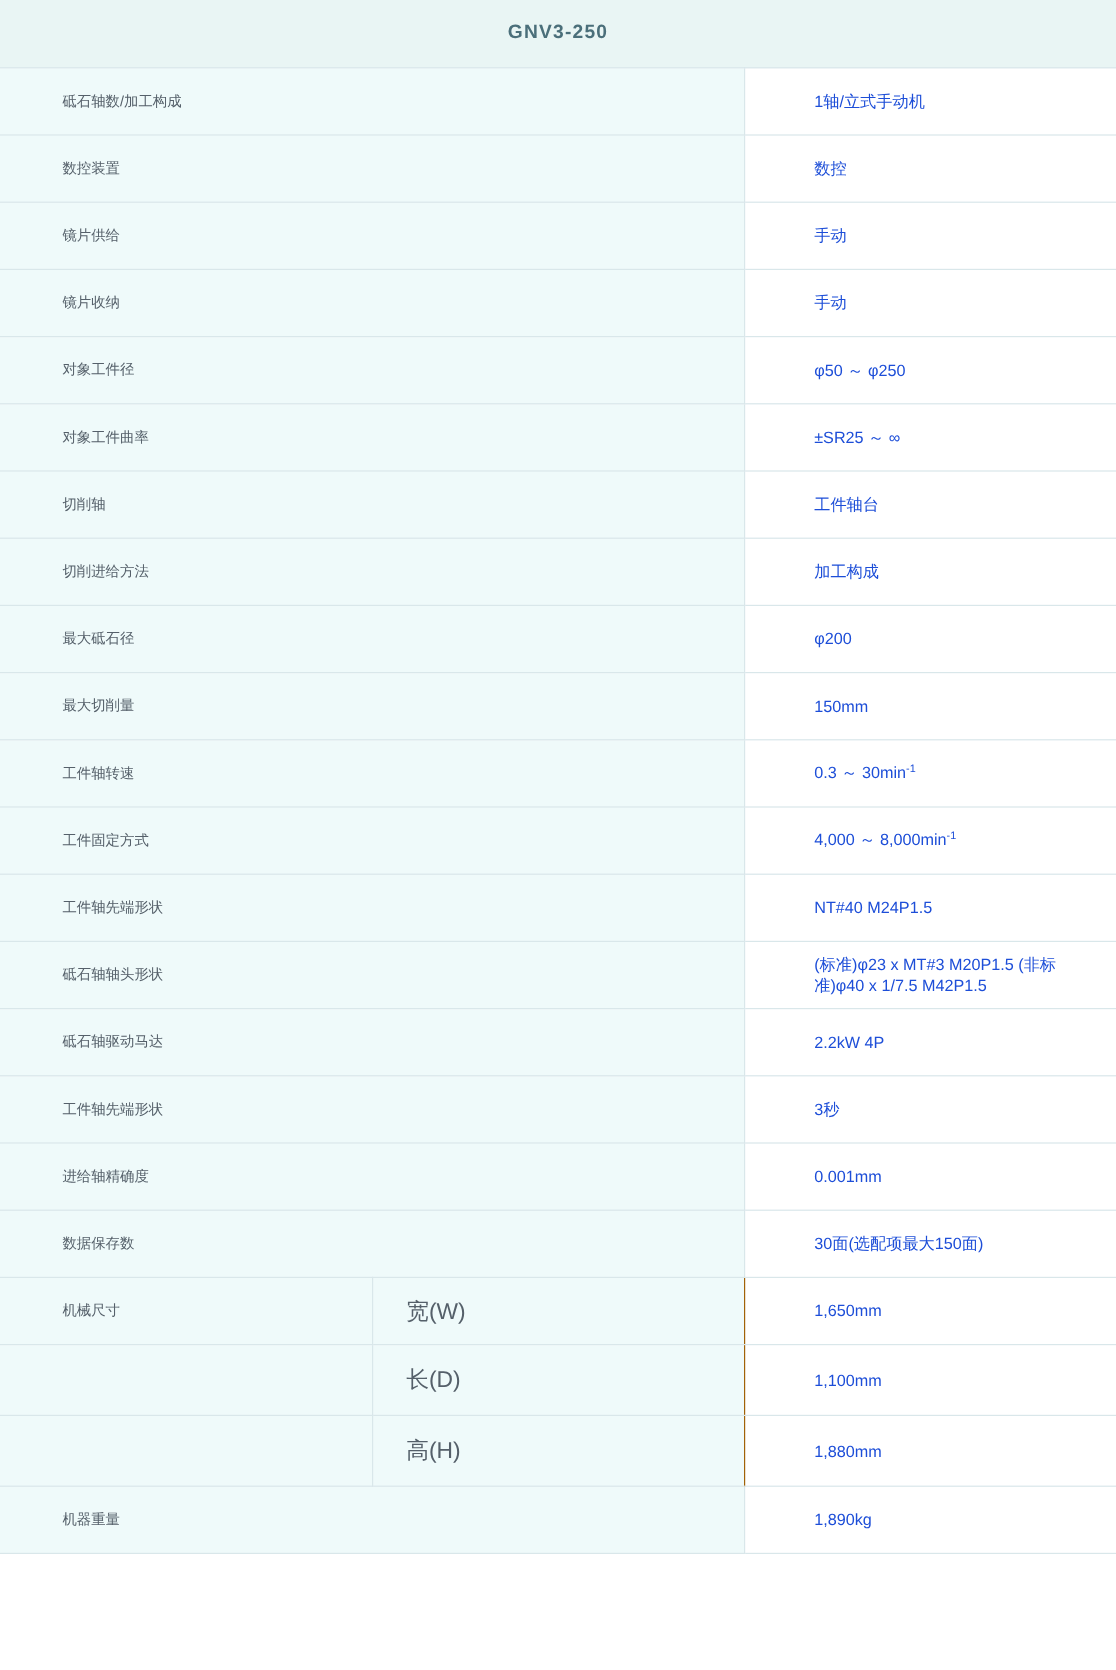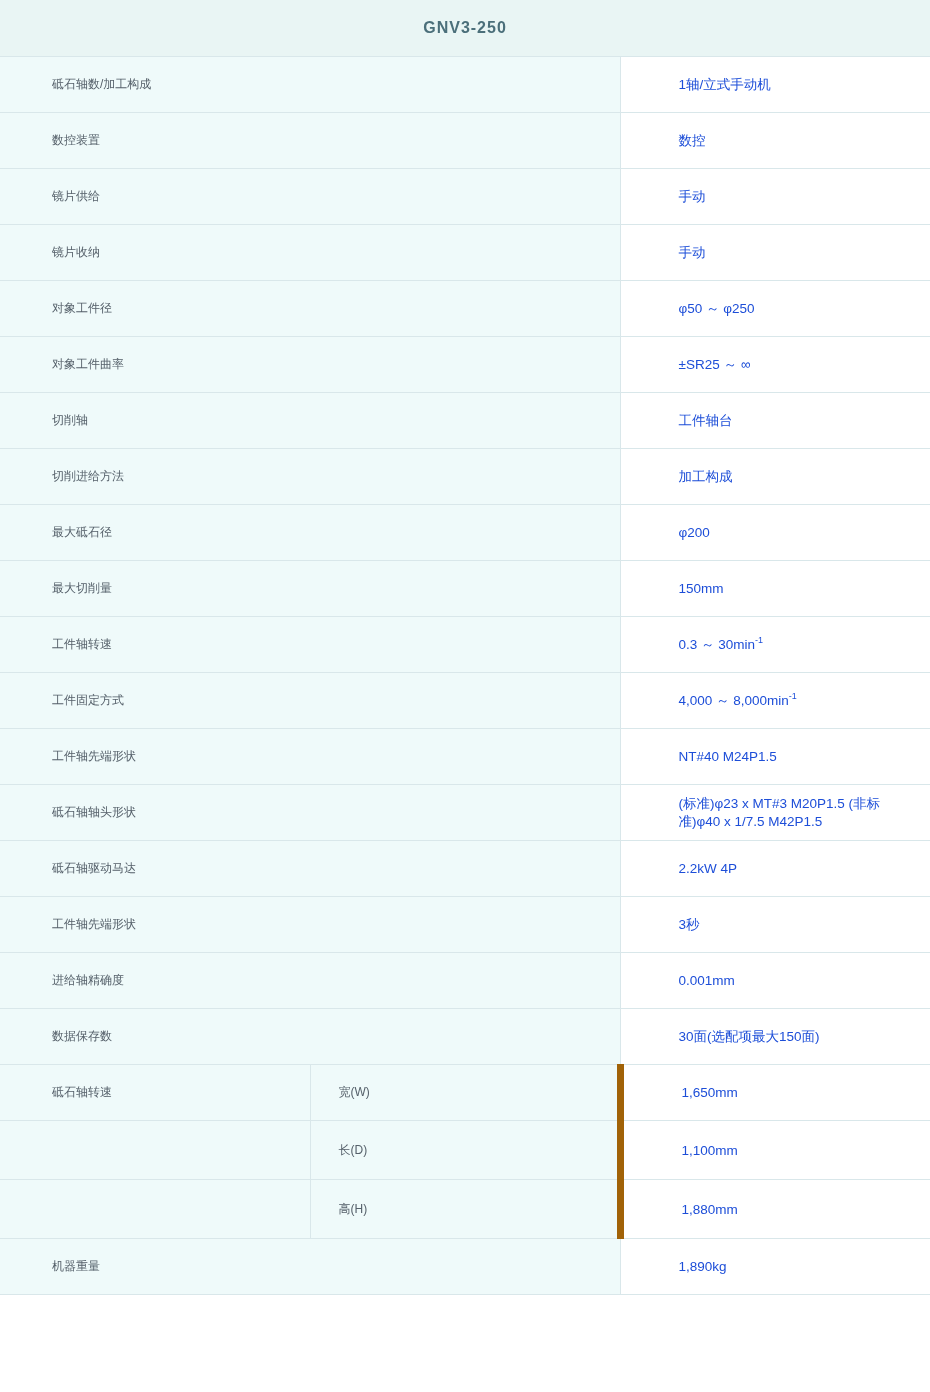--- a/index.html
+++ b/index.html
@@ -41,26 +41,26 @@
     box-sizing: border-box;
     border-right: 1px solid #d9e7ea;
   }
   .label-cell.span-label {
     width: 156px;
     border-right: 1px solid #d9e7ea;
   }
   .sub-label-cell {
     background: #effafa;
     color: #55606a;
-    font-size: 12px;
+    font-size: 19px;
     padding: 0 0 0 28px;
     height: 56px;
     width: 106px;
     box-sizing: border-box;
-    border-right: 7px solid #a16207;
+    border-right: 1px solid #a16207;
   }
   .blank-cell {
     background: #effafa;
     width: 156px;
     border-right: 1px solid #d9e7ea;
     height: 56px;
   }
   .value-cell {
     background: #ffffff;
     color: #1d4ed8;
@@ -150,21 +150,21 @@
     <tr>
       <td class="label-cell" colspan="2">进给轴精确度</td>
       <td class="value-cell">0.001mm</td>
     </tr>
     <tr>
       <td class="label-cell" colspan="2">数据保存数</td>
       <td class="value-cell">30面(选配项最大150面)</td>
     </tr>
 
     <tr>
-      <td class="label-cell span-label">砥石轴转速</td>
+      <td class="label-cell span-label">机械尺寸</td>
       <td class="sub-label-cell">宽(W)</td>
       <td class="value-cell">1,650mm</td>
     </tr>
     <tr>
       <td class="blank-cell"></td>
       <td class="sub-label-cell">长(D)</td>
       <td class="value-cell">1,100mm</td>
     </tr>
     <tr>
       <td class="blank-cell"></td>

